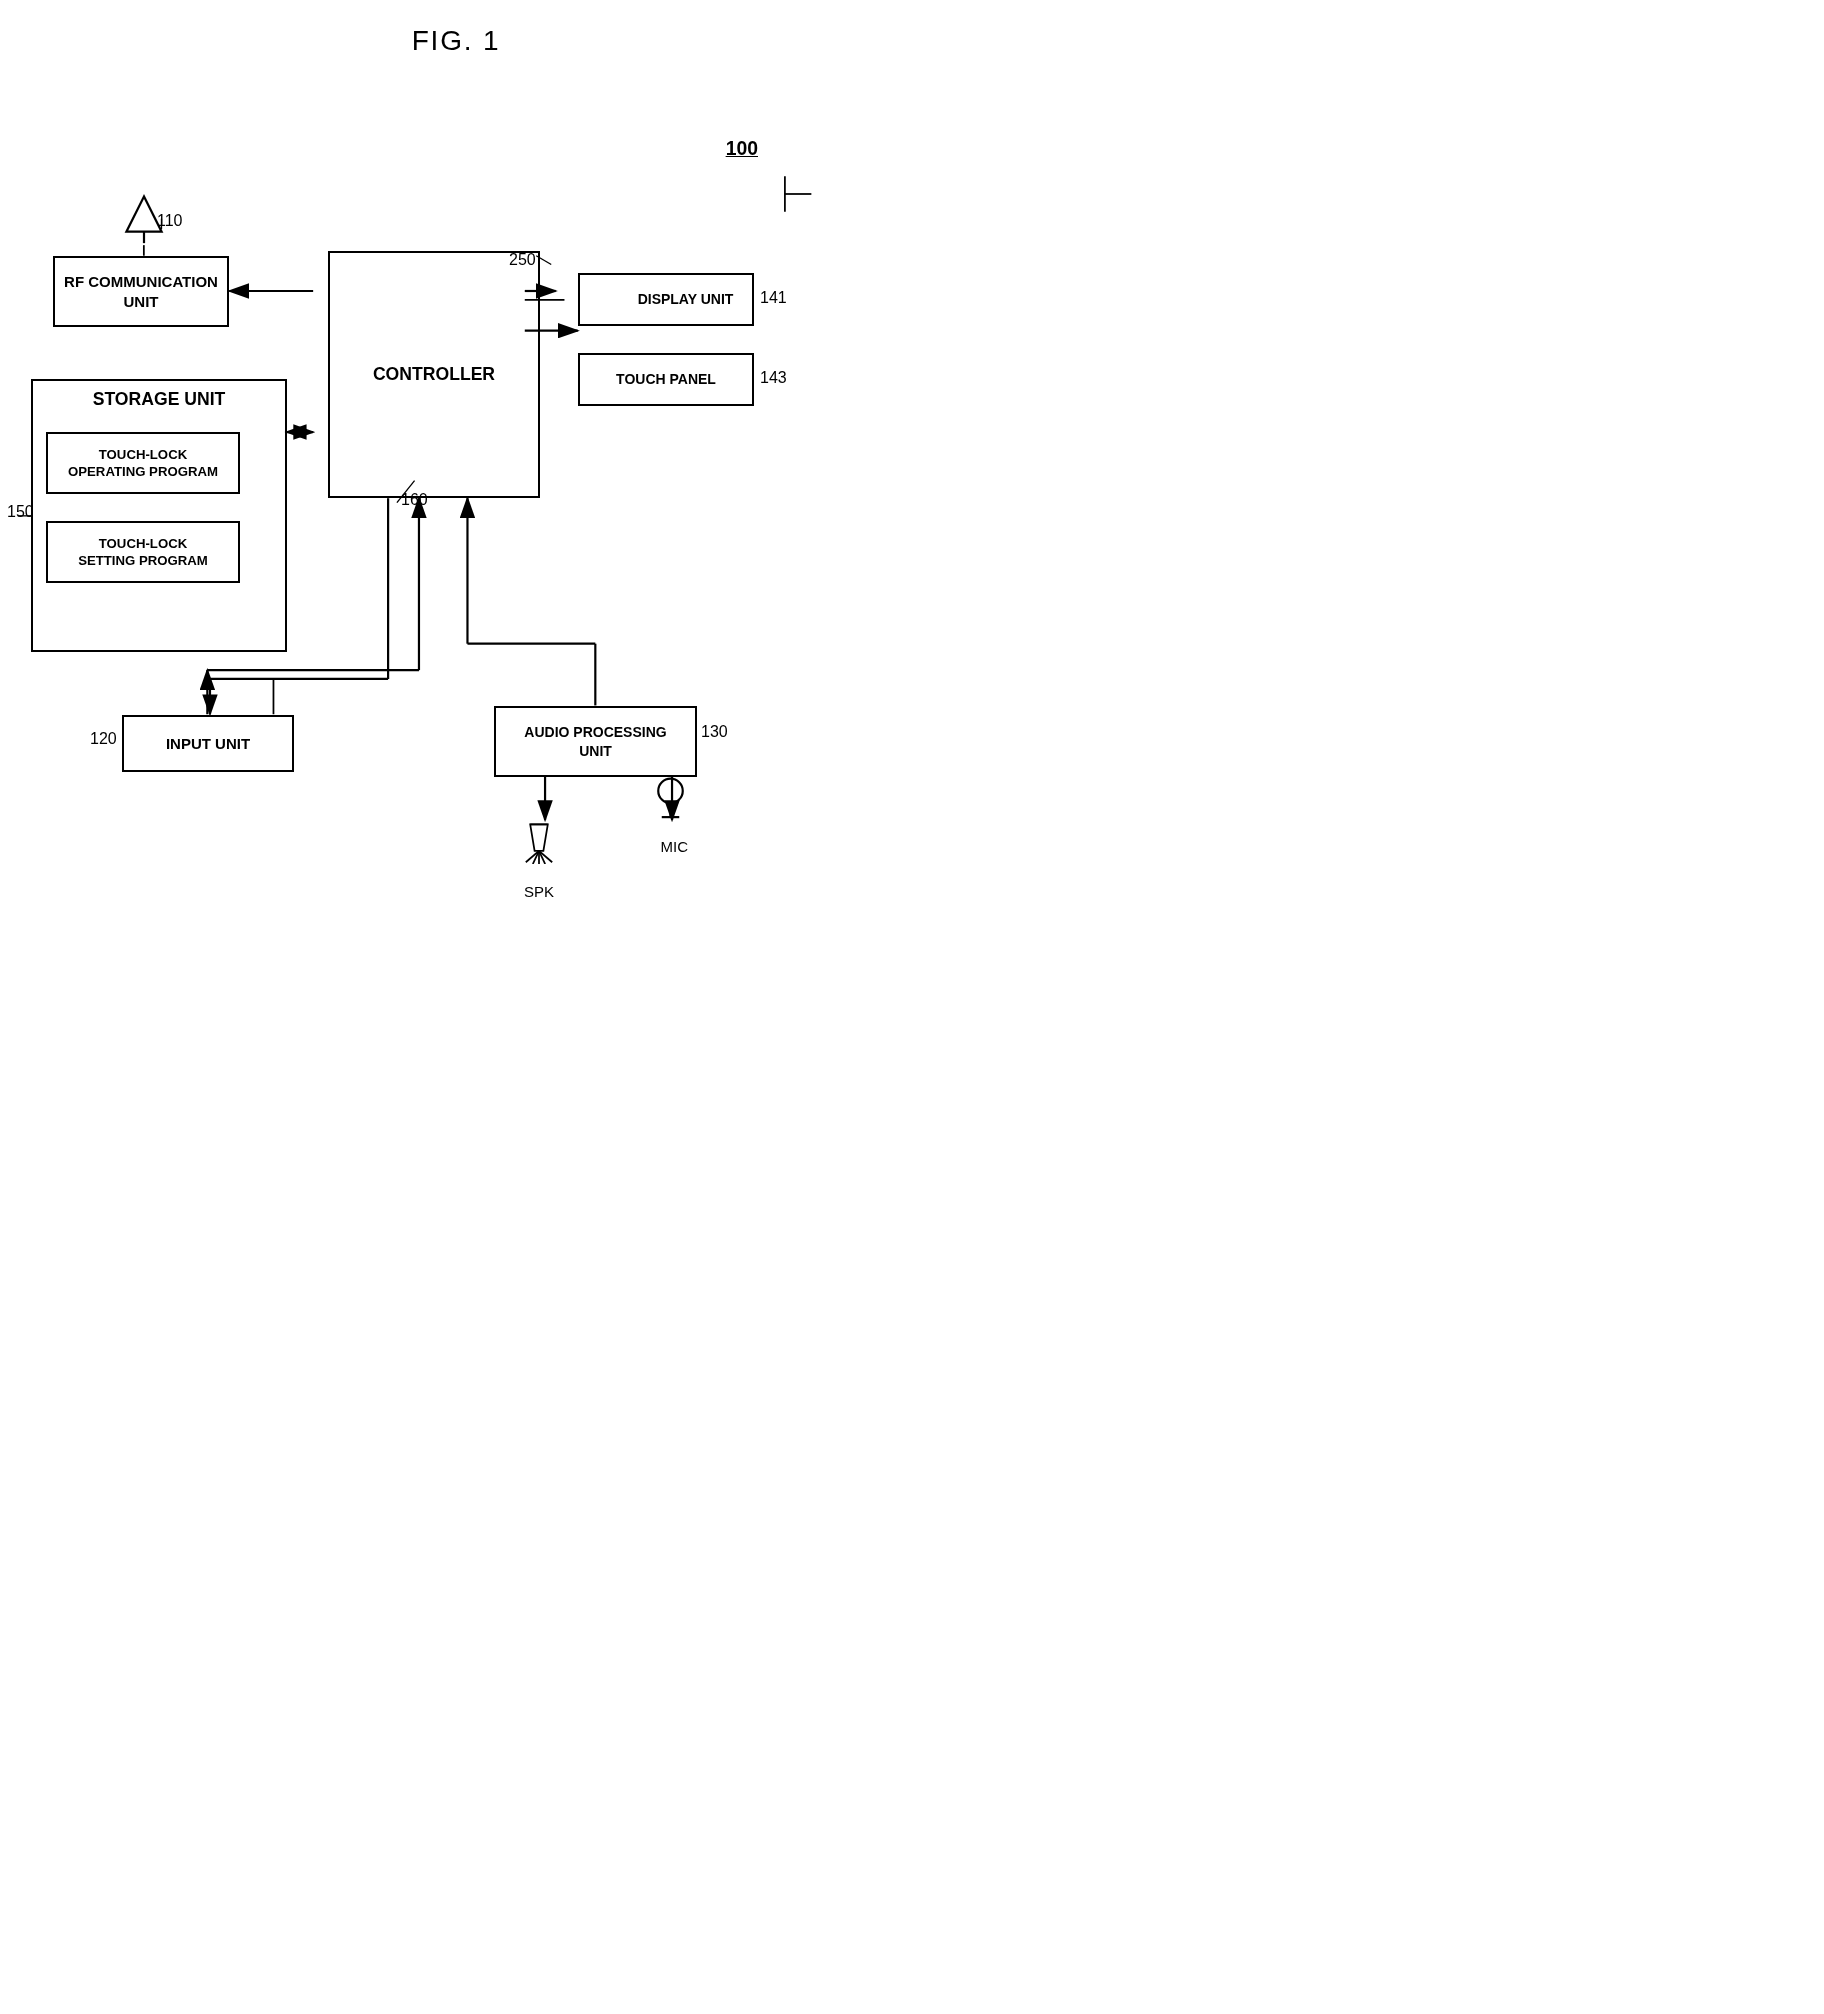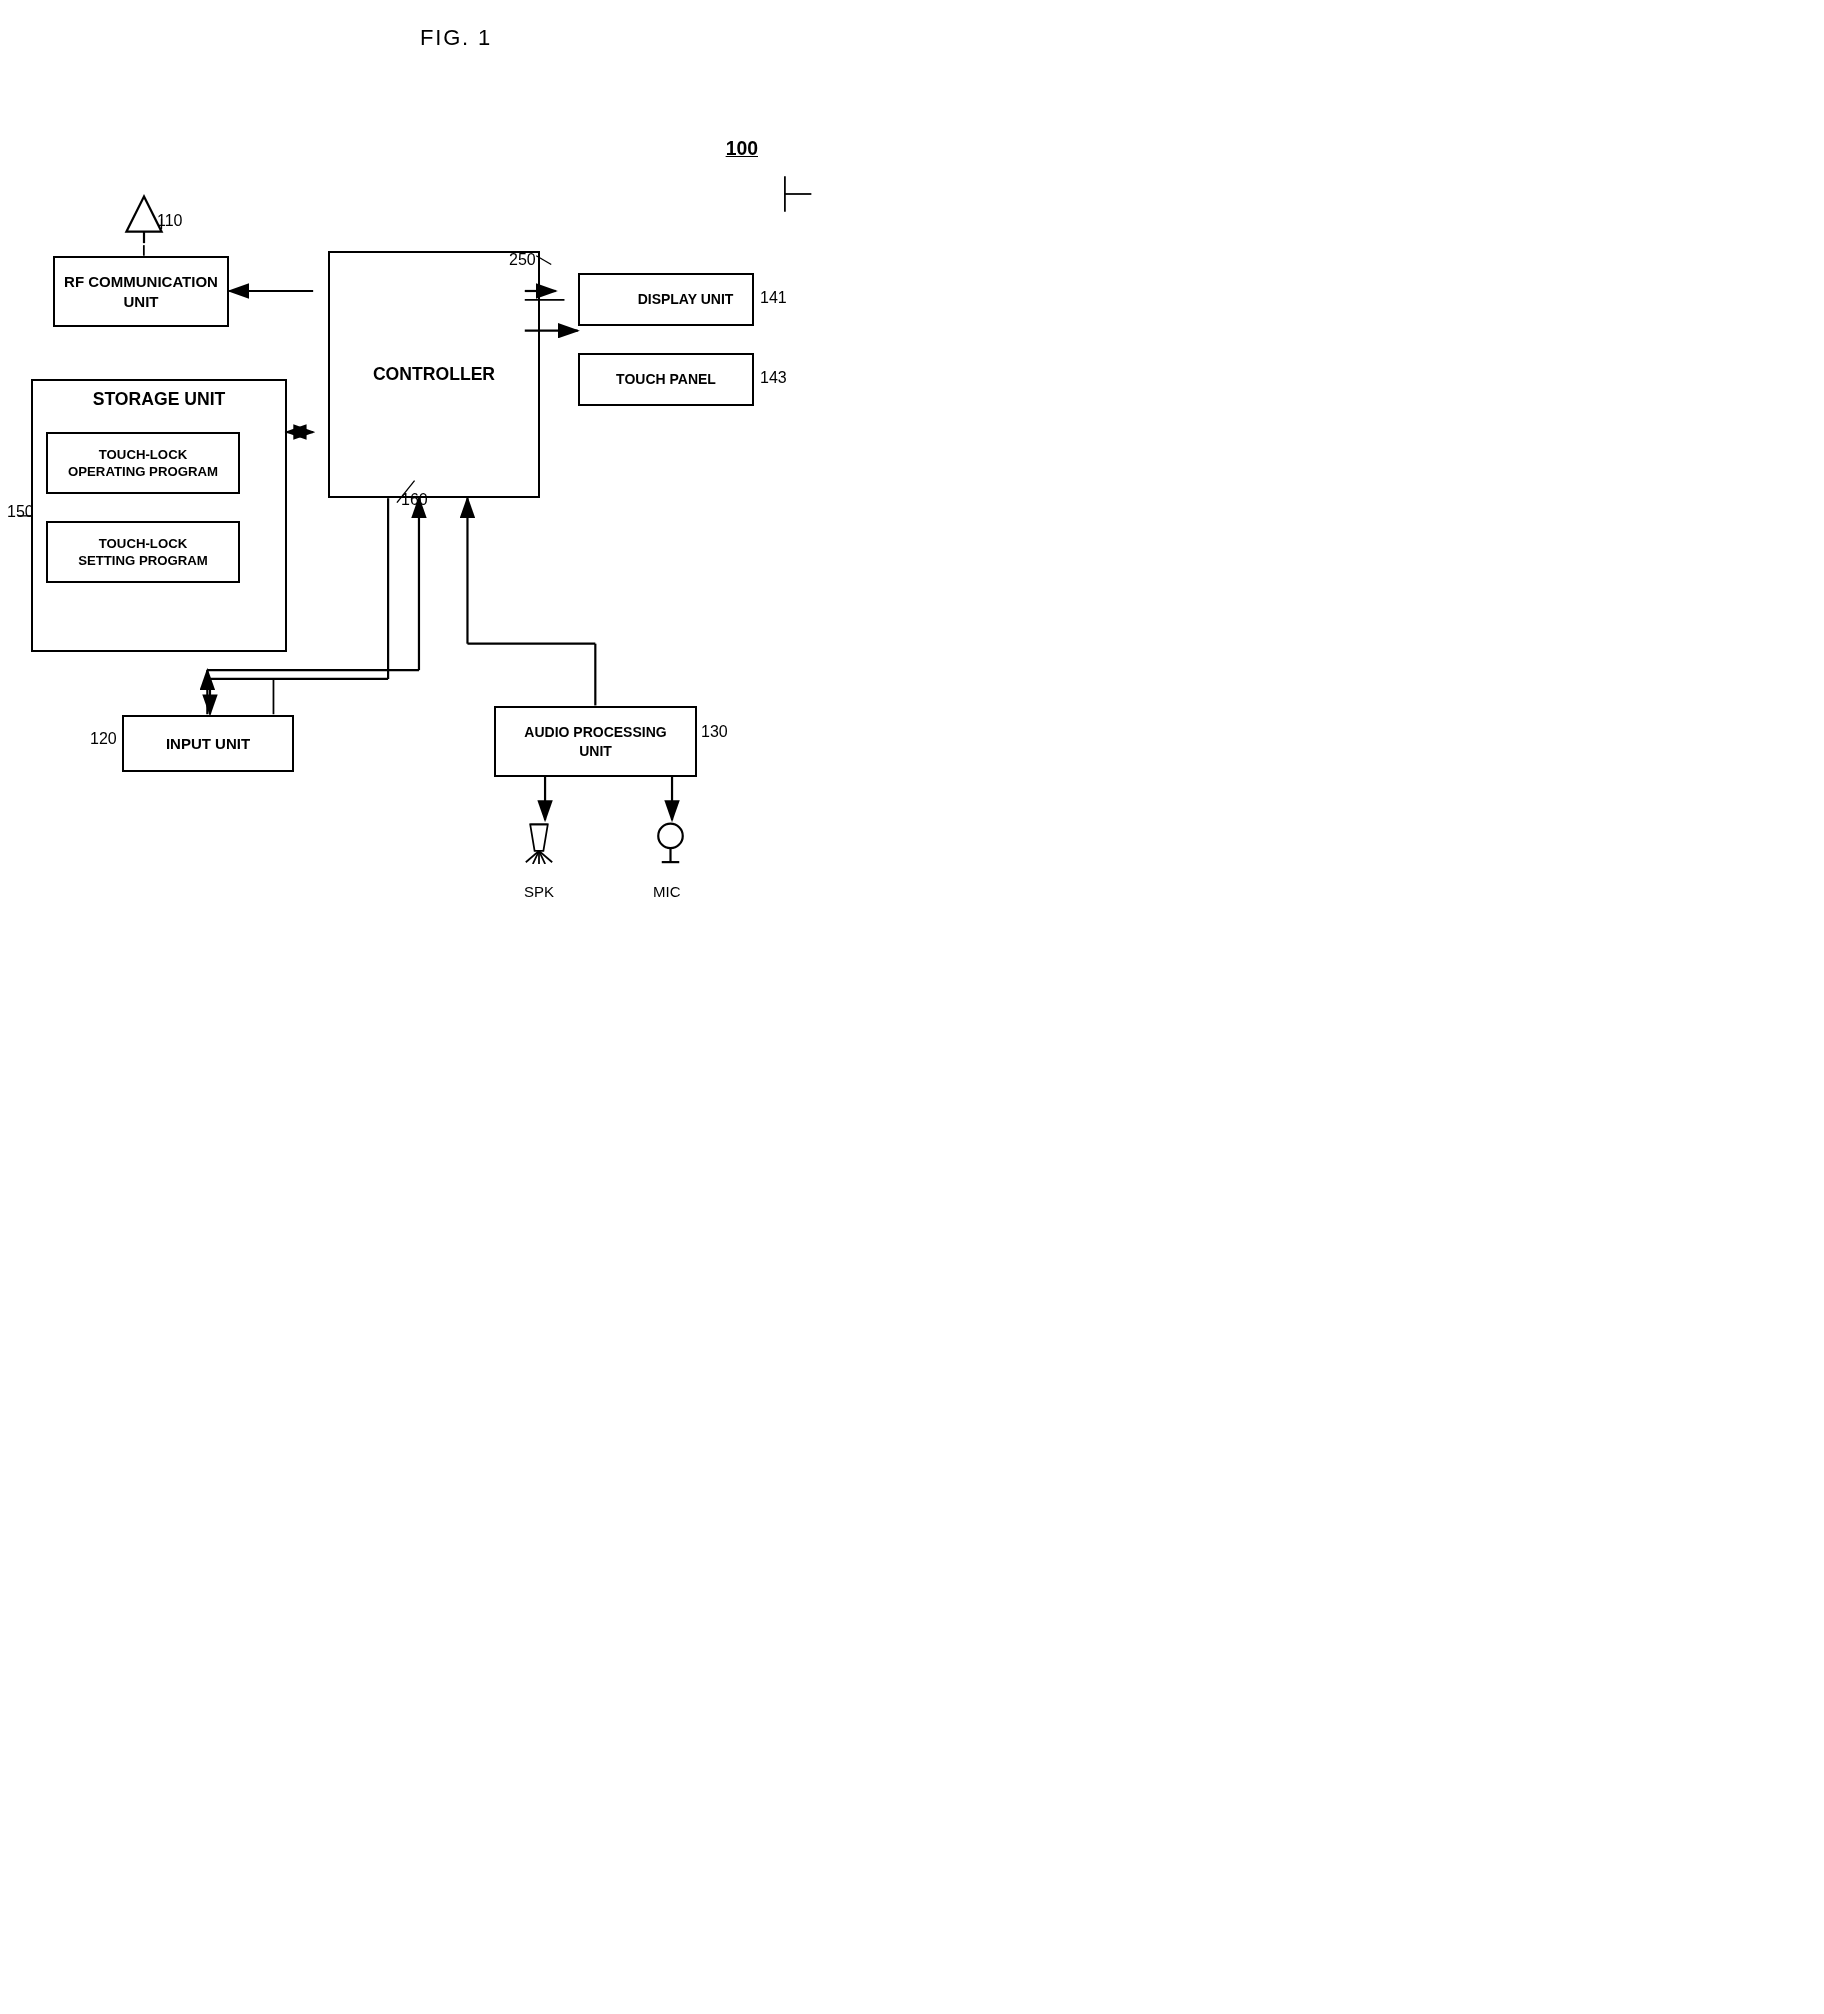--- a/index.html
+++ b/index.html
@@ -16,21 +16,21 @@
       position: relative;
       width: 912px;
       height: 1007px;
     }
 
     .fig-title {
       position: absolute;
       top: 25px;
       left: 50%;
       transform: translateX(-50%);
-      font-size: 22px;
+      font-size: 28px;
       font-weight: normal;
       letter-spacing: 1.8px;
     }
 
     
     .ref-100 {
       position: absolute;
       top: 137px;
       right: 154px;
       font-size: 19.4px;
@@ -190,23 +190,23 @@
     .spk-container {
       position: absolute;
       top: 820px;
       left: 517px;
       text-align: center;
     }
 
     
     .mic-container {
       position: absolute;
-      top: 820px;
+      top: 775px;
       left: 653px;
-      text-align: left;
+      text-align: right;
     }
 
     .spk-label, .mic-label {
       font-size: 15px;
       font-weight: normal;
       margin-top: 16px;
     }
   </style>
 </head>
 <body>

